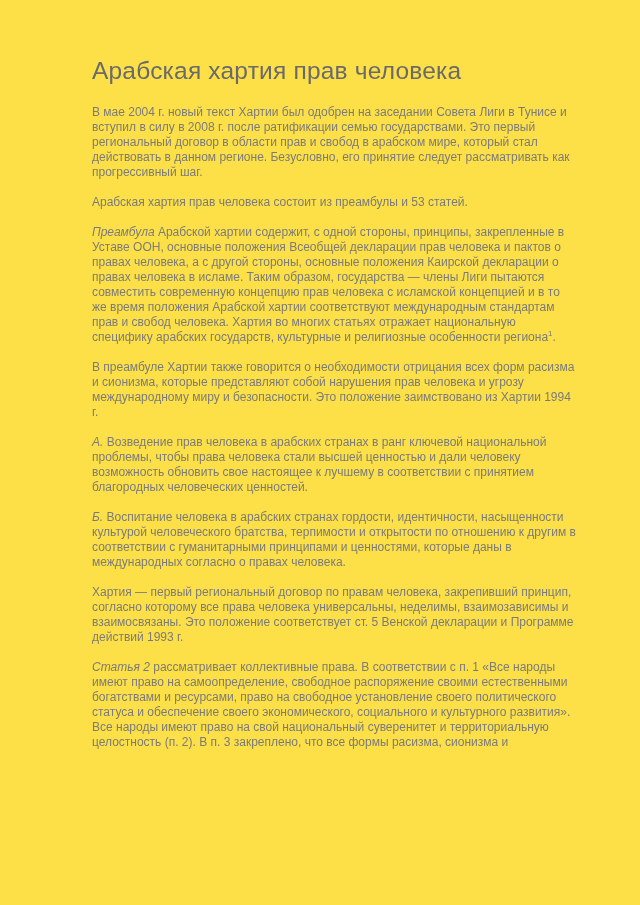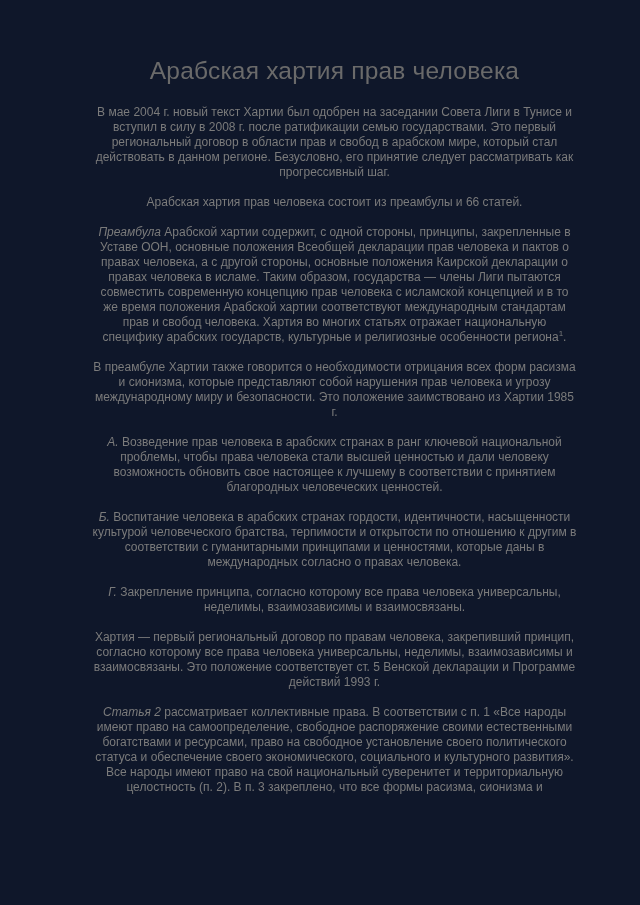--- a/index.html
+++ b/index.html
@@ -11,22 +11,21 @@
     width: 640px;
     height: 905px;
     overflow: hidden;
     font-family: "Liberation Sans", "DejaVu Sans", sans-serif;
   }
   .page {
     box-sizing: border-box;
     width: 640px;
     height: 905px;
     padding: 57px 63px 0 92px;
-    background: #0f172a;
-    text-align: center;
+    background: #fde047;
   }
   .page-title {
     font-size: 24.5px;
     font-weight: 400;
     color: #6a6a6a;
     margin: 0 0 20px 0;
     letter-spacing: 0.2px;
   }
   .doc-paragraph {
     font-size: 12px;
@@ -44,31 +43,30 @@
 </style>
 </head>
 <body>
 
 <div class="page">
 
   <h1 class="page-title">Арабская хартия прав человека</h1>
 
   <p class="doc-paragraph"><span>В мае 2004 г. новый текст Хартии был одобрен на заседании Совета Лиги в Тунисе и вступил в силу в 2008 г. после ратификации семью государствами. Это первый региональный договор в области прав и свобод в арабском мире, который стал действовать в данном регионе. Безусловно, его принятие следует рассматривать как прогрессивный шаг.</span></p>
 
-  <p class="doc-paragraph"><span>Арабская хартия прав человека состоит из преамбулы и 66 статей.</span></p>
+  <p class="doc-paragraph"><span>Арабская хартия прав человека состоит из преамбулы и 53 статей.</span></p>
 
   <p class="doc-paragraph"><em>Преамбула</em><span> Арабской хартии содержит, с одной стороны, принципы, закрепленные в Уставе ООН, основные положения Всеобщей декларации прав человека и пактов о правах человека, а с другой стороны, основные положения Каирской декларации о правах человека в исламе. Таким образом, государства — члены Лиги пытаются совместить современную концепцию прав человека с исламской концепцией и в то же время положения Арабской хартии соответствуют международным стандартам прав и свобод человека. Хартия во многих статьях отражает национальную специфику арабских государств, культурные и религиозные особенности региона</span><sup class="footnote-sup">1</sup><span>.</span></p>
 
-  <p class="doc-paragraph"><span>В преамбуле Хартии также говорится о необходимости отрицания всех форм расизма и сионизма, которые представляют собой нарушения прав человека и угрозу международному миру и безопасности. Это положение заимствовано из Хартии 1985 г.</span></p>
+  <p class="doc-paragraph"><span>В преамбуле Хартии также говорится о необходимости отрицания всех форм расизма и сионизма, которые представляют собой нарушения прав человека и угрозу международному миру и безопасности. Это положение заимствовано из Хартии 1994 г.</span></p>
 
 
   <p class="doc-paragraph"><em>А.</em><span> Возведение прав человека в арабских странах в ранг ключевой национальной проблемы, чтобы права человека стали высшей ценностью и дали человеку возможность обновить свое настоящее к лучшему в соответствии с принятием благородных человеческих ценностей.</span></p>
 
   <p class="doc-paragraph"><em>Б.</em><span> Воспитание человека в арабских странах гордости, идентичности, насыщенности культурой человеческого братства, терпимости и открытости по отношению к другим в соответствии с гуманитарными принципами и ценностями, которые даны в международных согласно о правах человека.</span></p>
 
 
-  <p class="doc-paragraph"><em>Г.</em><span> Закрепление принципа, согласно которому все права человека универсальны, неделимы, взаимозависимы и взаимосвязаны.</span></p>
 
   <p class="doc-paragraph"><span>Хартия — первый региональный договор по правам человека, закрепивший принцип, согласно которому все права человека универсальны, неделимы, взаимозависимы и взаимосвязаны. Это положение соответствует ст. 5 Венской декларации и Программе действий 1993 г.</span></p>
 
   <p class="doc-paragraph"><em>Статья 2</em><span> рассматривает коллективные права. В соответствии с п. 1 «Все народы имеют право на самоопределение, свободное распоряжение своими естественными богатствами и ресурсами, право на свободное установление своего политического статуса и обеспечение своего экономического, социального и культурного развития». Все народы имеют право на свой национальный суверенитет и территориальную целостность (п. 2). В п. 3 закреплено, что все формы расизма, сионизма и</span></p>
 
 </div>
 
 </body></html>

